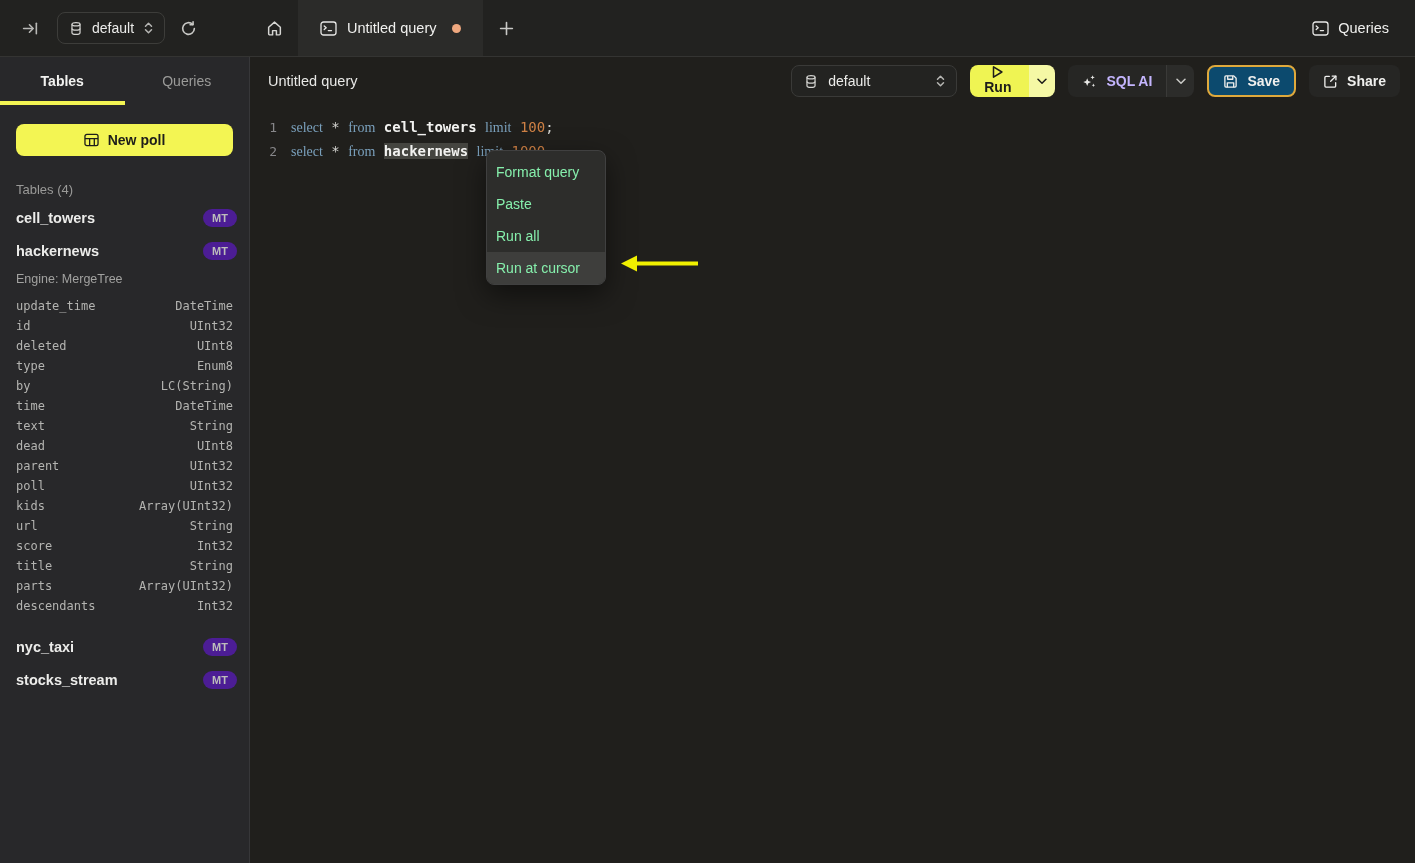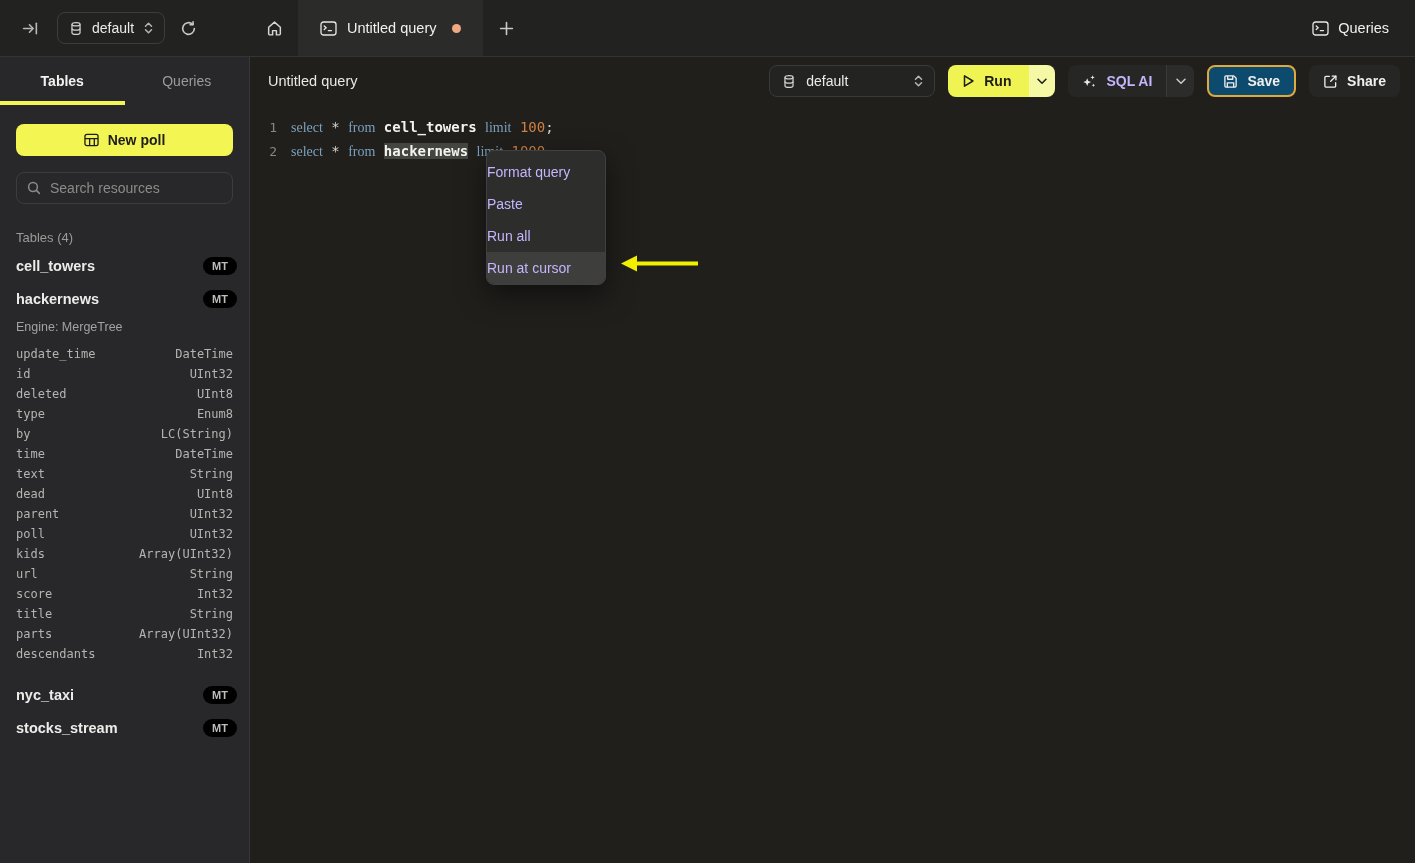--- a/index.html
+++ b/index.html
@@ -50,40 +50,40 @@
   .search-wrap { margin-top:16px; height:32px; border:1px solid #3c3c3e; border-radius:8px;
     display:flex; align-items:center; padding:0 10px; gap:9px; color:#8b8b89; }
   .search-wrap input { flex:1; background:transparent; border:none; outline:none; color:#e6e6e4;
     font-size:14px; font-family:inherit; }
   .search-wrap input::placeholder { color:#8b8b89; }
   .section-label { margin:26px 0 4px 16px; font-size:13px; color:#9a9a98; }
   .table-list { padding:0 0 0 16px; }
   .table-row { height:33px; display:flex; align-items:center; justify-content:space-between;
     cursor:pointer; }
   .table-name { color:#ececea; font-size:14.5px; font-weight:700; }
-  .mt-badge { background:#000000; color:#bdbdbb; font-size:11px; font-weight:700;
+  .mt-badge { background:#4c1d95; color:#bdbdbb; font-size:11px; font-weight:700;
     padding:3px 9px; border-radius:999px; margin-right:12px; }
   .engine-line { color:#a2a2a0; font-size:12.5px; margin:5px 0 10px 0; }
   .col-rows { margin:0 0 14px 0; }
   .col-row { height:20px; display:flex; align-items:center; justify-content:space-between;
     font-family:"DejaVu Sans Mono", monospace; font-size:12px; color:#b4b4b1; }
   .col-type { margin-right:16px; }
 
   
   .editor-header { height:48px; display:flex; align-items:center; padding:0 15px 0 18px; }
   .editor-title { font-size:14.5px; color:#e8e8e6; flex:1; }
   .toolbar { display:flex; align-items:center; gap:13px; }
   .tb-select { height:32px; width:166px; display:flex; align-items:center; gap:10px;
     padding:0 10px 0 12px; background:#232321; border:1px solid #3a3a38; border-radius:8px;
     color:#ececea; font-size:14px; cursor:pointer; }
   .tb-select .lbl { flex:1; }
   .split-btn { height:32px; display:flex; align-items:stretch; border-radius:8px; overflow:hidden;
     cursor:pointer; }
-  .run-main { display:flex; align-items:center; gap:9px; padding:0 18px 0 14px; background:#eff453;
-    color:#1d1d1a; font-size:14px; font-weight:700; }
+  .run-main { display:flex; align-items:center; gap:0; padding:0 18px 0 14px; background:#eff453;
+    color:#1d1d1a; font-size:14px; font-weight:700;flex-direction:column; }
   .run-caret { width:26px; display:flex; align-items:center; justify-content:center;
     background:#f5f8a5; color:#1d1d1a; }
   .ai-main { display:flex; align-items:center; gap:9px; padding:0 14px; background:#262624;
     color:#c4b5fd; font-size:14px; font-weight:700; }
   .ai-caret { width:28px; display:flex; align-items:center; justify-content:center;
     background:#2c2c2a; color:#c9c9c6; border-left:1px solid #3a3a38; }
   .save-btn { height:32px; display:flex; align-items:center; gap:9px; padding:0 14px;
     background:#0c4a6e; border:2px solid #dfa93c; border-radius:8px; color:#f0f0ee;
     font-size:14px; font-weight:700; cursor:pointer; font-family:inherit; }
   .share-btn { height:32px; display:flex; align-items:center; gap:9px; padding:0 14px;
@@ -97,22 +97,22 @@
   .tok-kw { color:#7aa0bc;font-family:Liberation Serif, serif; }
   .tok-plain { color:#d4d4d1; }
   .tok-tbl { color:#f2f2f0; font-weight:700; }
   .tok-num { color:#cf8145; }
   .sel { background:#454540; }
 
   
   .context-menu { position:absolute; left:486px; top:150px; width:120px; background:#2d2d2b;
     border:1px solid #404040; border-radius:8px; padding-top:5px; overflow:hidden; z-index:10;
     box-shadow:0 10px 28px rgba(0,0,0,0.5); }
-  .menu-item { height:32px; display:flex; align-items:center; padding-left:0; font-size:14px;
-    color:#c4b5fd; cursor:pointer; white-space:nowrap; }
+  .menu-item { height:32px; display:flex; align-items:center; padding-left:9px; font-size:14px;
+    color:#86efac; cursor:pointer; white-space:nowrap; }
   .menu-item.active { background:#3e3e3c; }
 
   
   .anno-arrow { position:absolute; left:618px; top:251px; z-index:11; }
 
   svg { display:block; }
 </style>
 </head>
 <body>
 
@@ -211,29 +211,20 @@
       <div class="side-body">
         <button class="new-table-btn">
           <span>
             <svg width="15" height="14" viewBox="0 0 16 15" fill="none" stroke="#1d1d1a" stroke-width="1.4">
               <rect x="1" y="1.5" width="14" height="12" rx="2"></rect>
               <path d="M1 6h14M6 6v7.5M11 6v7.5"></path>
             </svg>
           </span>
           <span>New poll</span>
         </button>
-        <div class="search-wrap">
-          <span>
-            <svg width="14" height="14" viewBox="0 0 14 14" fill="none" stroke="#8b8b89" stroke-width="1.5" stroke-linecap="round">
-              <circle cx="6" cy="6" r="4.4"></circle>
-                <path d="m9.4 9.4 3 3"></path>
-            </svg>
-          </span>
-          <input type="text" placeholder="Search resources" style="">
-        </div>
       </div>
       <div class="section-label">Tables (4)</div>
       <div class="table-list" id="table-list">
           <div class="table-row">
             <span class="table-name">cell_towers</span>
             <span class="mt-badge">MT</span>
           </div>
           <div class="table-row">
             <span class="table-name">hackernews</span>
             <span class="mt-badge">MT</span>

